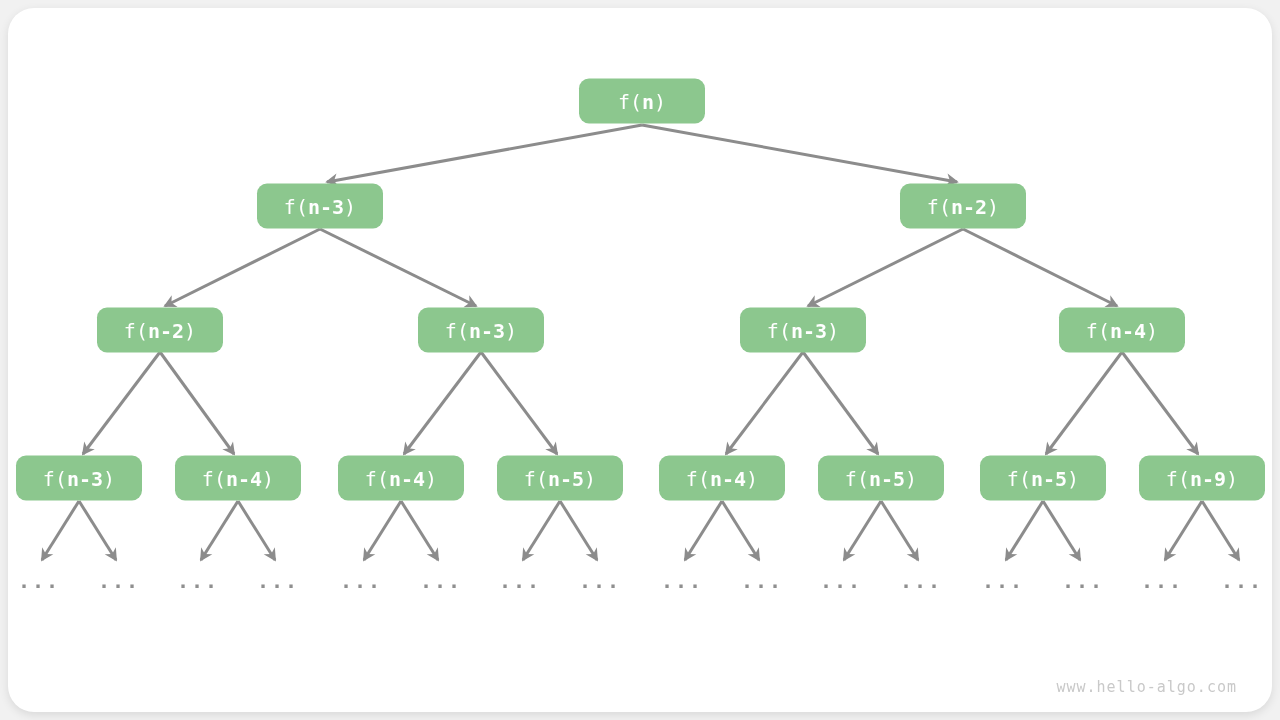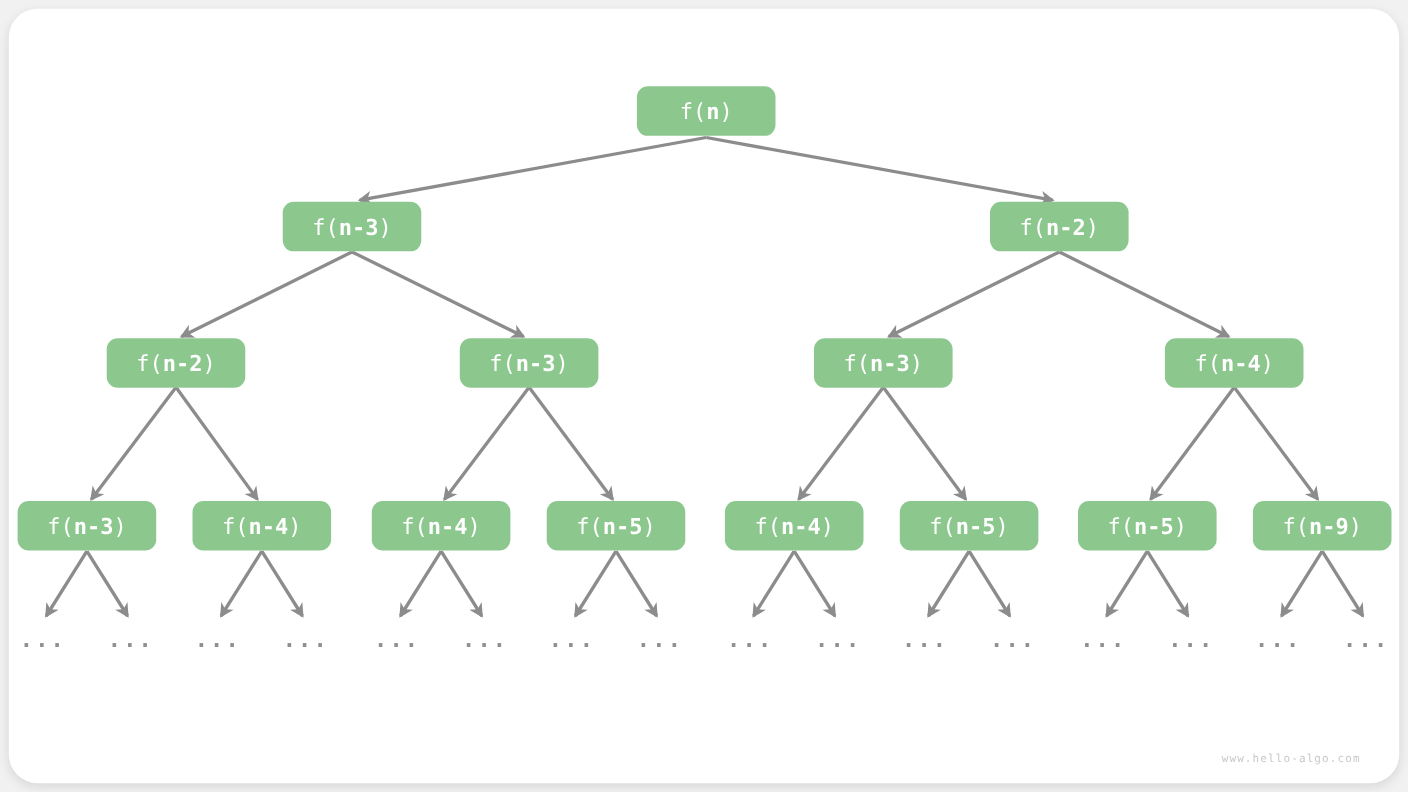--- a/index.html
+++ b/index.html
@@ -27,21 +27,21 @@
     display:flex;align-items:center;justify-content:center;
     color:var(--node-text);font-size:20px;font-weight:400;white-space:pre;
   }
   .node .arg{font-weight:700;}
   .leaf{
     position:absolute;transform:translate(-50%,-50%);
     color:var(--ellipsis);font-size:20px;font-weight:700;letter-spacing:2px;
   }
   .watermark{
     position:absolute;right:43px;bottom:24px;
-    color:var(--watermark);font-size:10px;letter-spacing:1px;margin-left:26px;
+    color:var(--watermark);font-size:15px;letter-spacing:1px;margin-left:26px;
   }
 </style>
 </head>
 <body>
 
 <div class="card"></div>
 
 <div class="stage">
 
   <svg class="edges" width="1280" height="720">

